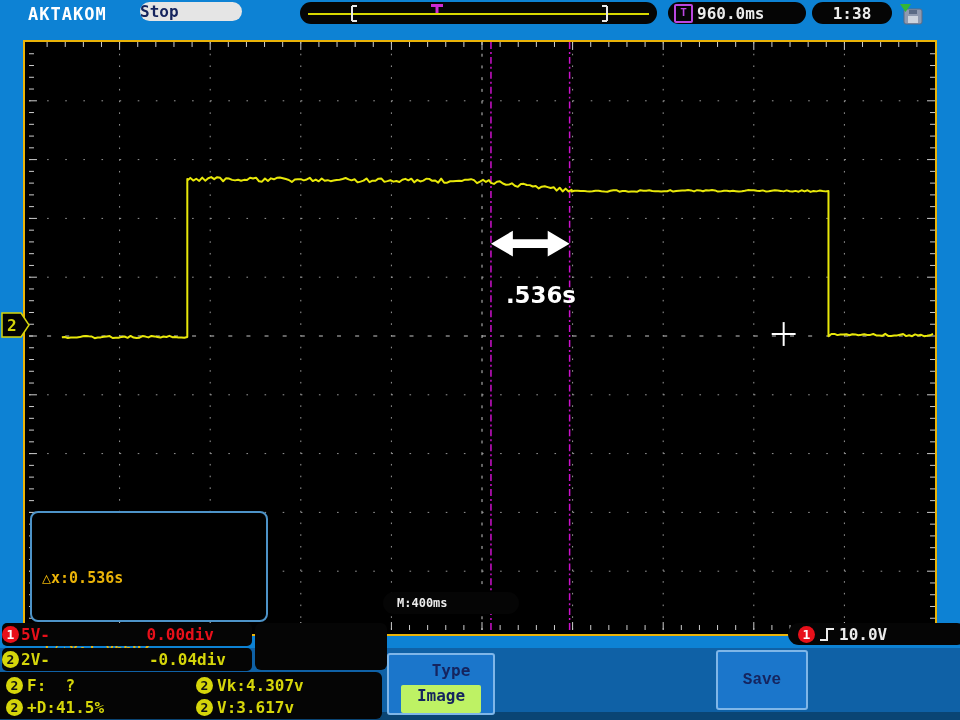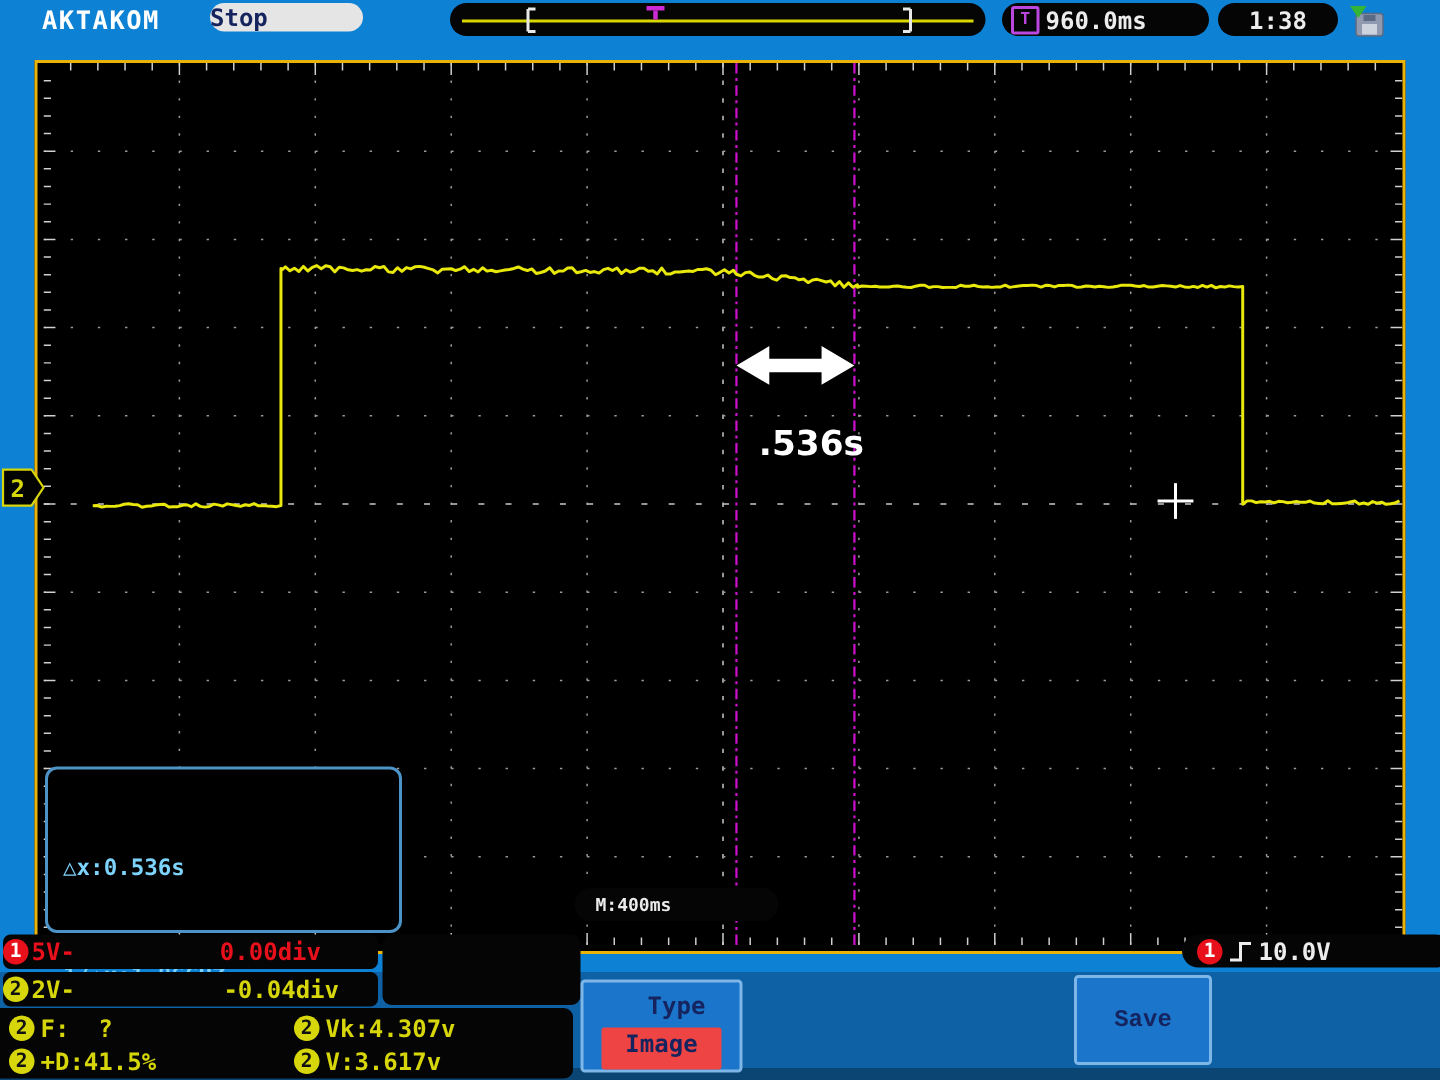--- a/index.html
+++ b/index.html
@@ -20,21 +20,21 @@
          font-size:11px;font-weight:bold;text-align:center;line-height:14px;}
   .clock-pill{left:812px;top:2px;width:80px;height:22px;justify-content:center;font-size:16px;}
 
   
   .screen{left:23px;top:40px;width:910px;height:592px;background:#000;
           border:2px solid #eab308;text-align:right;}
   .ch2tag{left:1px;top:310px;width:32px;height:30px;}
 
   
   .cursor-box{left:30px;top:511px;width:224px;height:102px;background:#000;
-              border:2px solid #4d93c8;border-radius:8px;color:#7dd3fc;
+              border:2px solid #4d93c8;border-radius:8px;color:#eab308;
               font-size:15px;font-weight:bold;padding:5px 0 0 10px;line-height:24px;}
 
   
   .menu-bg{left:0;top:648px;width:960px;height:72px;background:#0f61a6;}
   .menu-edge{left:0;top:712px;width:960px;height:8px;background:#0a4574;}
   .chbox{left:2px;width:250px;height:23px;background:#050505;border-radius:5px;
          display:flex;align-items:center;font-size:16px;font-weight:bold;gap:2px;}
   .badge{width:17px;height:17px;border-radius:50%;font-size:13px;font-weight:bold;
          text-align:center;line-height:17px;flex:0 0 auto;}
   .badge.r{background:#e8101a;color:#fff;}
@@ -46,21 +46,21 @@
   .t-pill{left:788px;top:623px;width:170px;height:22px;padding-left:10px;font-size:16px;gap:4px;}
   .meas-box{left:0;top:672px;width:382px;height:47px;background:#050505;border-radius:0 6px 6px 0;
             color:#d6d60a;font-size:16px;font-weight:bold;}
   .meas-row{position:absolute;left:0;width:100%;height:23px;display:flex;align-items:center;}
   .meas-cell{display:flex;align-items:center;gap:4px;padding-left:6px;}
   .meas-cell.c1{width:184px;} 
   .softkey{background:#1b76cb;border:2px solid #7fb6e8;border-radius:3px;
            color:#15245e;font-weight:bold;font-size:16px;text-align:center;}
   .type-btn{left:387px;top:653px;width:104px;height:58px;}
   .type-btn .lbl{margin-top:6px;margin-left:20px;}
-  .type-val{width:80px;height:28px;margin:5px auto 0 auto;background:#ef4444;border-radius:2px;
+  .type-val{width:80px;height:28px;margin:5px auto 0 auto;background:#bef264;border-radius:2px;
             line-height:22px;}
   .save-btn{left:716px;top:650px;width:88px;height:56px;line-height:56px;font-family:Liberation Mono, monospace;}
 </style>
 </head>
 <body>
 
 <div class="stage">
 
   <div class="abs brand">AKTAKOM</div>
   <div class="abs stop-pill">Stop</div>

